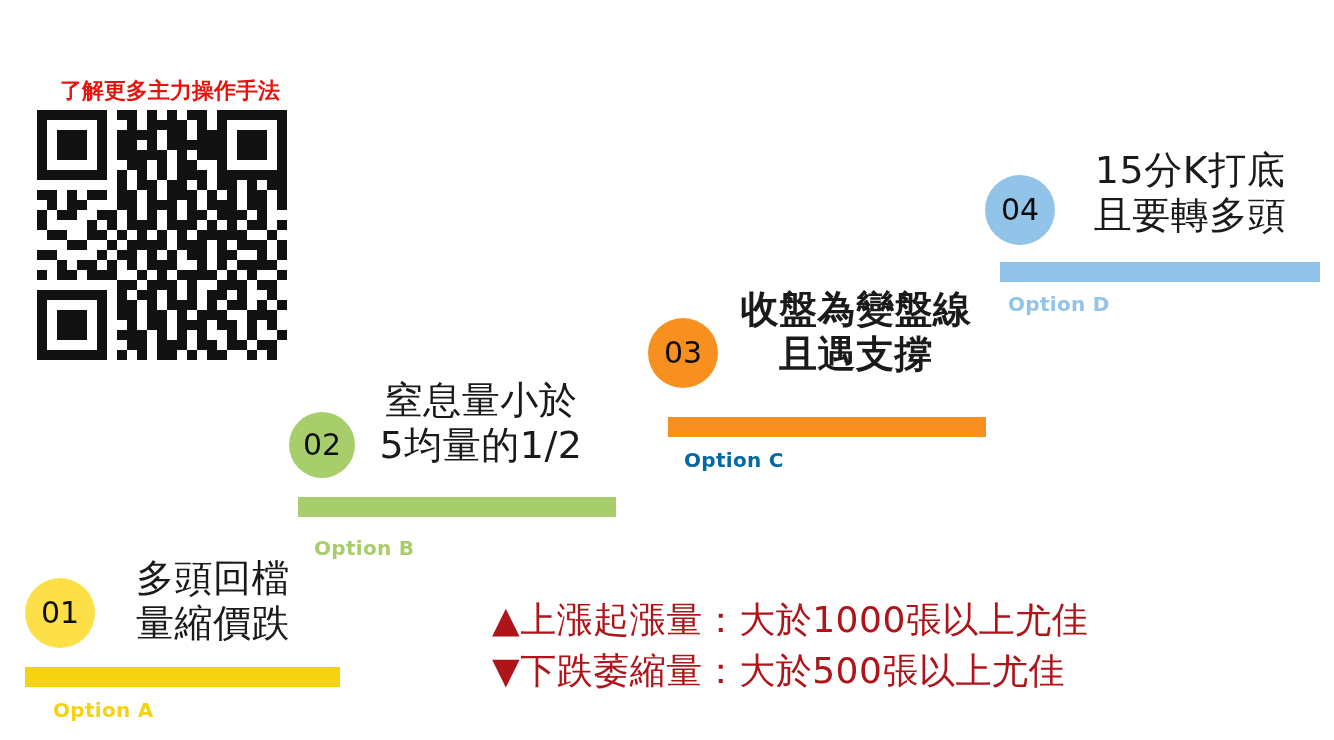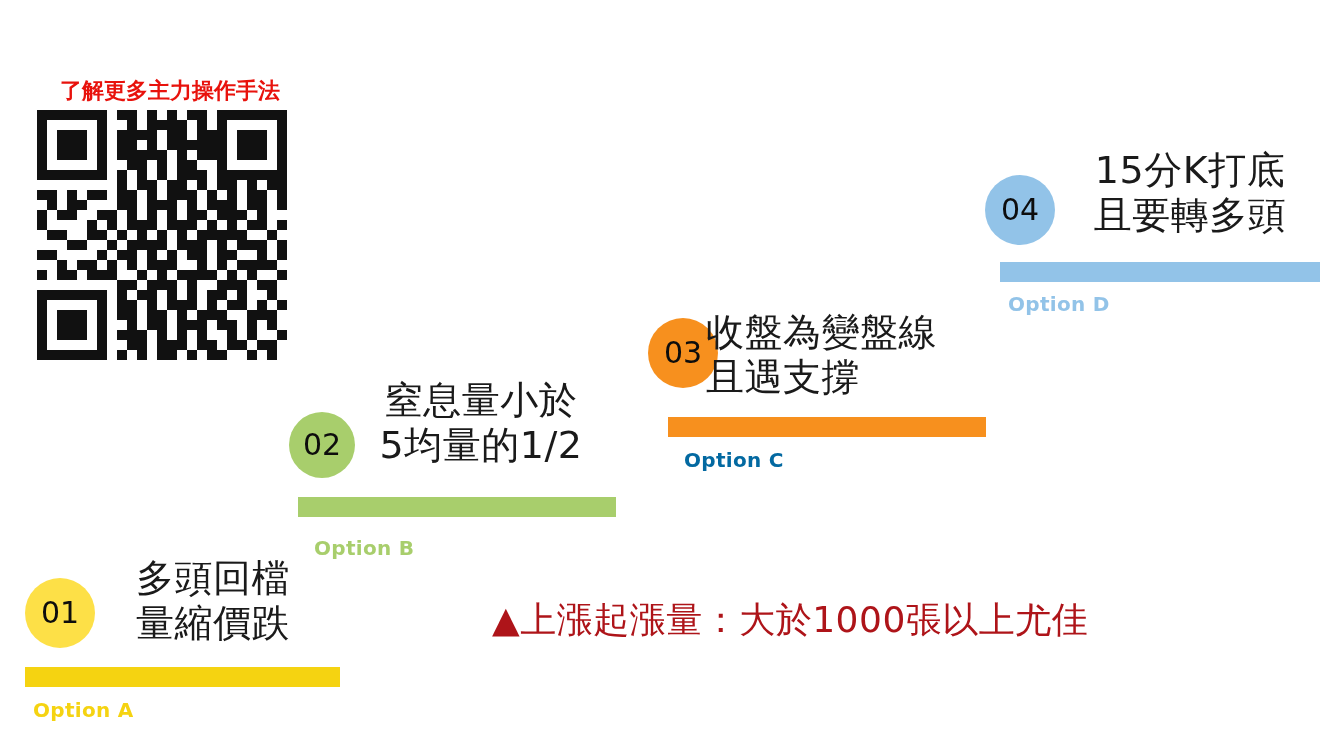--- a/index.html
+++ b/index.html
@@ -95,21 +95,21 @@
   }
 
   
   #step-04 .circle { left: 985px; top: 175px; width: 70px; height: 70px; background: #92C3E8; }
   #step-04 .headline { left: 1040px; top: 148px; width: 300px; text-align: center; }
   #step-04 .bar { left: 1000px; top: 262px; width: 320px; background: #92C3E8; }
   #step-04 .optlabel { left: 1008px; top: 292px; color: #92C3E8; }
 
   
   #step-03 .circle { left: 648px; top: 318px; width: 70px; height: 70px; background: #F7901E; }
-  #step-03 .headline { left: 706px; top: 310px; width: 300px; text-align: left; }
+  #step-03 .headline { left: 706px; top: 287px; width: 300px; text-align: center; font-weight: bold; }
   #step-03 .bar { left: 668px; top: 417px; width: 318px; background: #F7901E; }
   #step-03 .optlabel { left: 684px; top: 448px; color: #F7901E; }
 
   
   #step-02 .circle { left: 289px; top: 412px; width: 66px; height: 66px; background: #A8CE6C; }
   #step-02 .headline { left: 336px; top: 378px; width: 290px; text-align: center; }
   #step-02 .bar { left: 298px; top: 497px; width: 318px; background: #A8CE6C; }
   #step-02 .optlabel { left: 314px; top: 536px; color: #A8CE6C; }
 
   
@@ -333,21 +333,21 @@
         <rect x="23" y="24" width="1" height="1"></rect>
       </g>
     </svg>
   </div>
 
   <div class="step" id="step-01">
     <div class="circle" style="background: #fde047;">01</div>
     <div class="headline">多頭回檔
 量縮價跌</div>
     <div class="bar" style="background: rgb(245, 211, 17);"></div>
-    <div class="optlabel" style="color: rgb(245, 211, 17);">Option A</div>
+    <div class="optlabel" style="color: rgb(245, 211, 17); margin-left: 20px;">Option A</div>
   </div>
 
   <div class="step" id="step-02">
     <div class="circle" style="background: rgb(168, 206, 108);">02</div>
     <div class="headline">窒息量小於
 5均量的1/2</div>
     <div class="bar" style="background: rgb(168, 206, 108);"></div>
     <div class="optlabel" style="color: rgb(168, 206, 108);">Option B</div>
   </div>
 
@@ -362,15 +362,16 @@
   <div class="step" id="step-04">
     <div class="circle" style="background: rgb(146, 195, 232);">04</div>
     <div class="headline">15分K打底
 且要轉多頭</div>
     <div class="bar" style="background: rgb(146, 195, 232);"></div>
     <div class="optlabel" style="color: rgb(146, 195, 232);">Option D</div>
   </div>
 
   <div class="notes">
     <div class="note-line" style="color: rgb(174, 20, 25);">▲上漲起漲量：大於1000張以上尤佳</div>
+    <div class="note-line" style="color: rgb(174, 20, 25);">▼下跌萎縮量：大於500張以上尤佳</div>
   </div>
 
 </div>
 
 </body></html>

